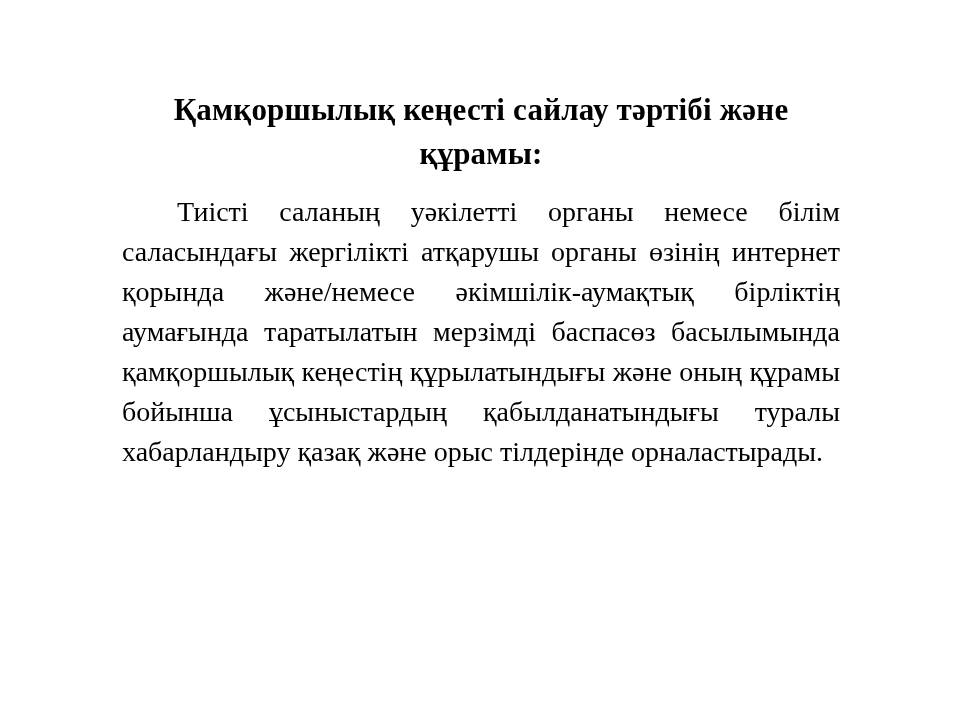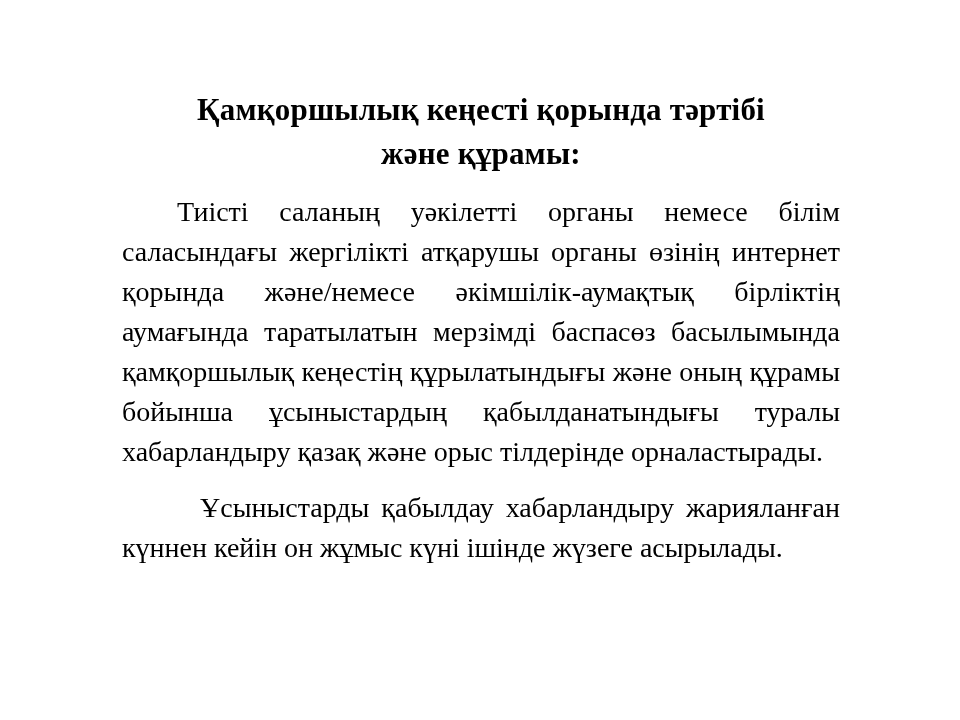--- a/index.html
+++ b/index.html
@@ -43,17 +43,16 @@
   }
   .body-paragraph.p-second {
     text-indent: 78px;
   }
 </style>
 </head>
 <body>
 
 <div class="page">
   <div class="content">
-    <h1 class="slide-title">Қамқоршылық кеңесті қорында тәртібі және құрамы:</h1>
+    <h1 class="slide-title">Қамқоршылық кеңесті сайлау тәртібі және құрамы:</h1>
     <p class="body-paragraph p-first">Тиісті саланың уәкілетті органы немесе білім саласындағы жергілікті атқарушы органы өзінің интернет қорында және/немесе әкімшілік-аумақтық бірліктің аумағында таратылатын мерзімді баспасөз басылымында қамқоршылық кеңестің құрылатындығы және оның құрамы бойынша ұсыныстардың қабылданатындығы туралы хабарландыру қазақ және орыс тілдерінде орналастырады.</p>
-    <p class="body-paragraph p-second">Ұсыныстарды қабылдау хабарландыру жарияланған күннен кейін он жұмыс күні ішінде жүзеге асырылады.</p>
   </div>
 </div>
 
 </body></html>

